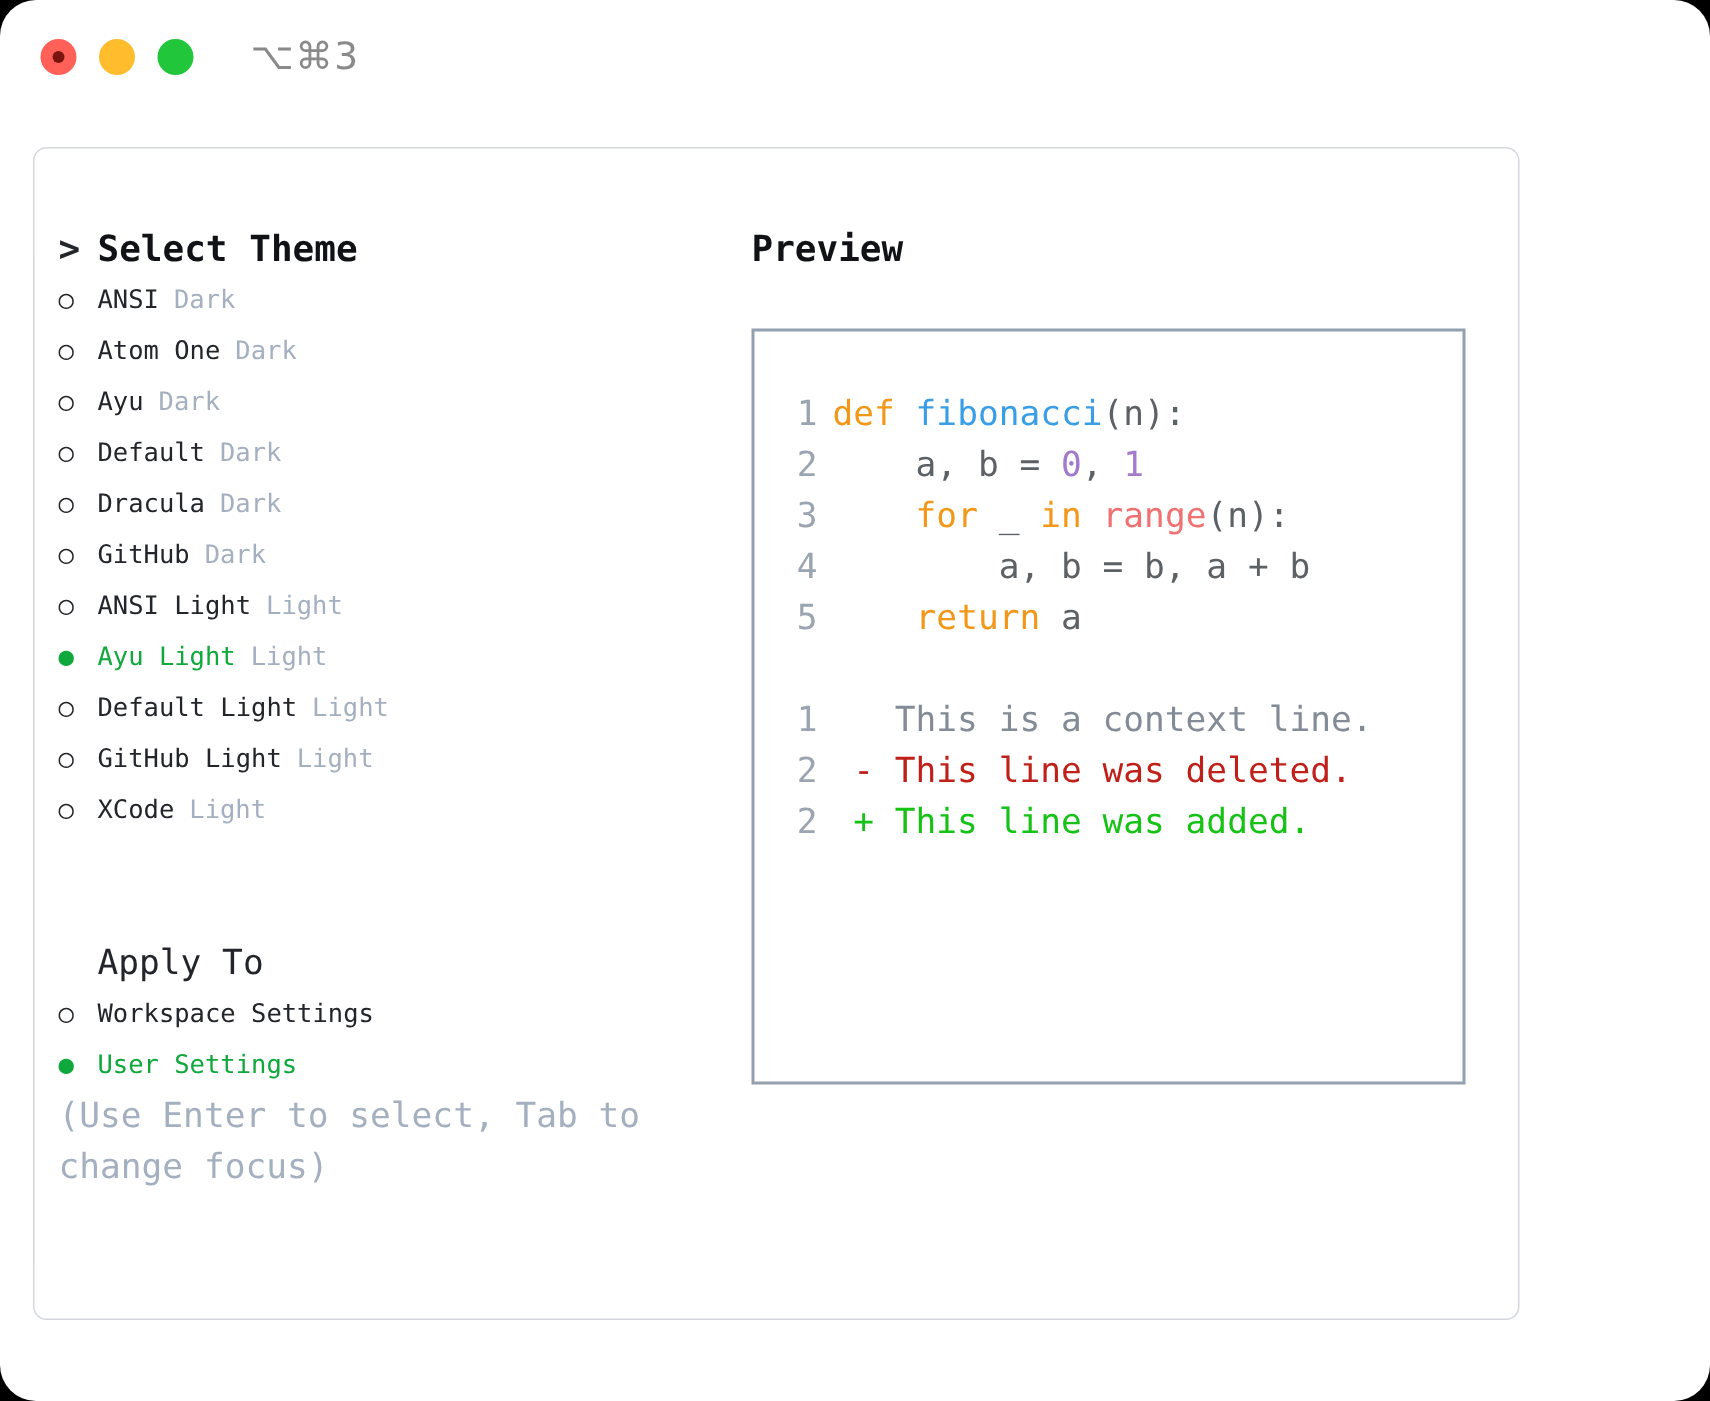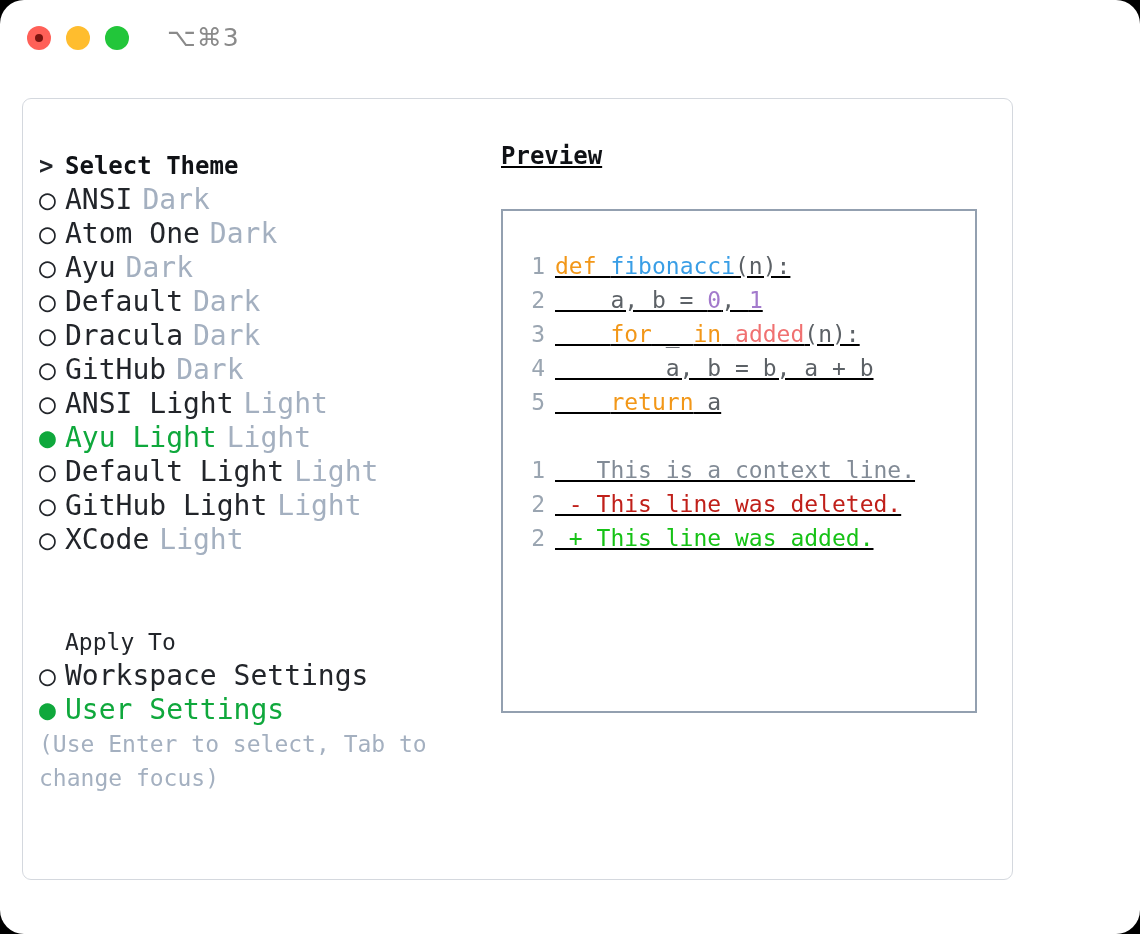--- a/index.html
+++ b/index.html
@@ -85,21 +85,21 @@
   .left-col {
     position: absolute;
     left: 16px;
     top: 50px;
     width: 440px;
   }
 
   .row {
     height: 34px;
     line-height: 34px;
-    font-size: 28px;
+    font-size: 17px;
     white-space: nowrap;
     color: #22252A;
   }
   .row .marker {
     display: inline-block;
     width: 26px;
     color: #22252A;
   }
   .row.header {
     font-weight: bold;
@@ -133,23 +133,22 @@
     font-size: 23px;
     line-height: 34px;
     color: #A4B0C0;
     width: 405px;
   }
 
   
   .right-col {
     position: absolute;
     left: 478px;
-    top: 40px;
+    top: 50px;
     width: 495px;
-    text-decoration: underline;
   }
   .preview-title {
     font-size: 24px;
     font-weight: bold;
     color: #101216;
     line-height: 34px;
   }
   .preview-box {
     margin-top: 36px;
     width: 476px;
@@ -234,21 +233,21 @@
       <div class="hint">(Use Enter to select, Tab to change focus)</div>
     </div>
 
     <div class="right-col">
       <div class="preview-title">Preview</div>
 
       <div class="preview-box">
         <div id="code-block">
             <div class="code-line"><span class="lineno">1</span><span class="kw">def </span><span class="fn">fibonacci</span><span class="punc">(n):</span></div>
             <div class="code-line"><span class="lineno">2</span><span class="var">    a, b = </span><span class="num">0</span><span class="punc">, </span><span class="num">1</span></div>
-            <div class="code-line"><span class="lineno">3</span><span class="var">    </span><span class="kw">for</span><span class="var"> _ </span><span class="kw">in</span><span class="var"> </span><span class="bif">added</span><span class="punc">(n):</span></div>
+            <div class="code-line"><span class="lineno">3</span><span class="var">    </span><span class="kw">for</span><span class="var"> _ </span><span class="kw">in</span><span class="var"> </span><span class="bif">range</span><span class="punc">(n):</span></div>
             <div class="code-line"><span class="lineno">4</span><span class="var">        a, b = b, a + b</span></div>
             <div class="code-line"><span class="lineno">5</span><span class="var">    </span><span class="kw">return</span><span class="var"> a</span></div>
           </div>
         <div class="blank-line"></div>
         <div id="diff-block">
             <div class="code-line"><span class="lineno">1</span><span class="diff-ctx">   This is a context line.</span></div>
             <div class="code-line"><span class="lineno">2</span><span class="diff-del"> - This line was deleted.</span></div>
             <div class="code-line"><span class="lineno">2</span><span class="diff-add"> + This line was added.</span></div>
           </div>
       </div>

